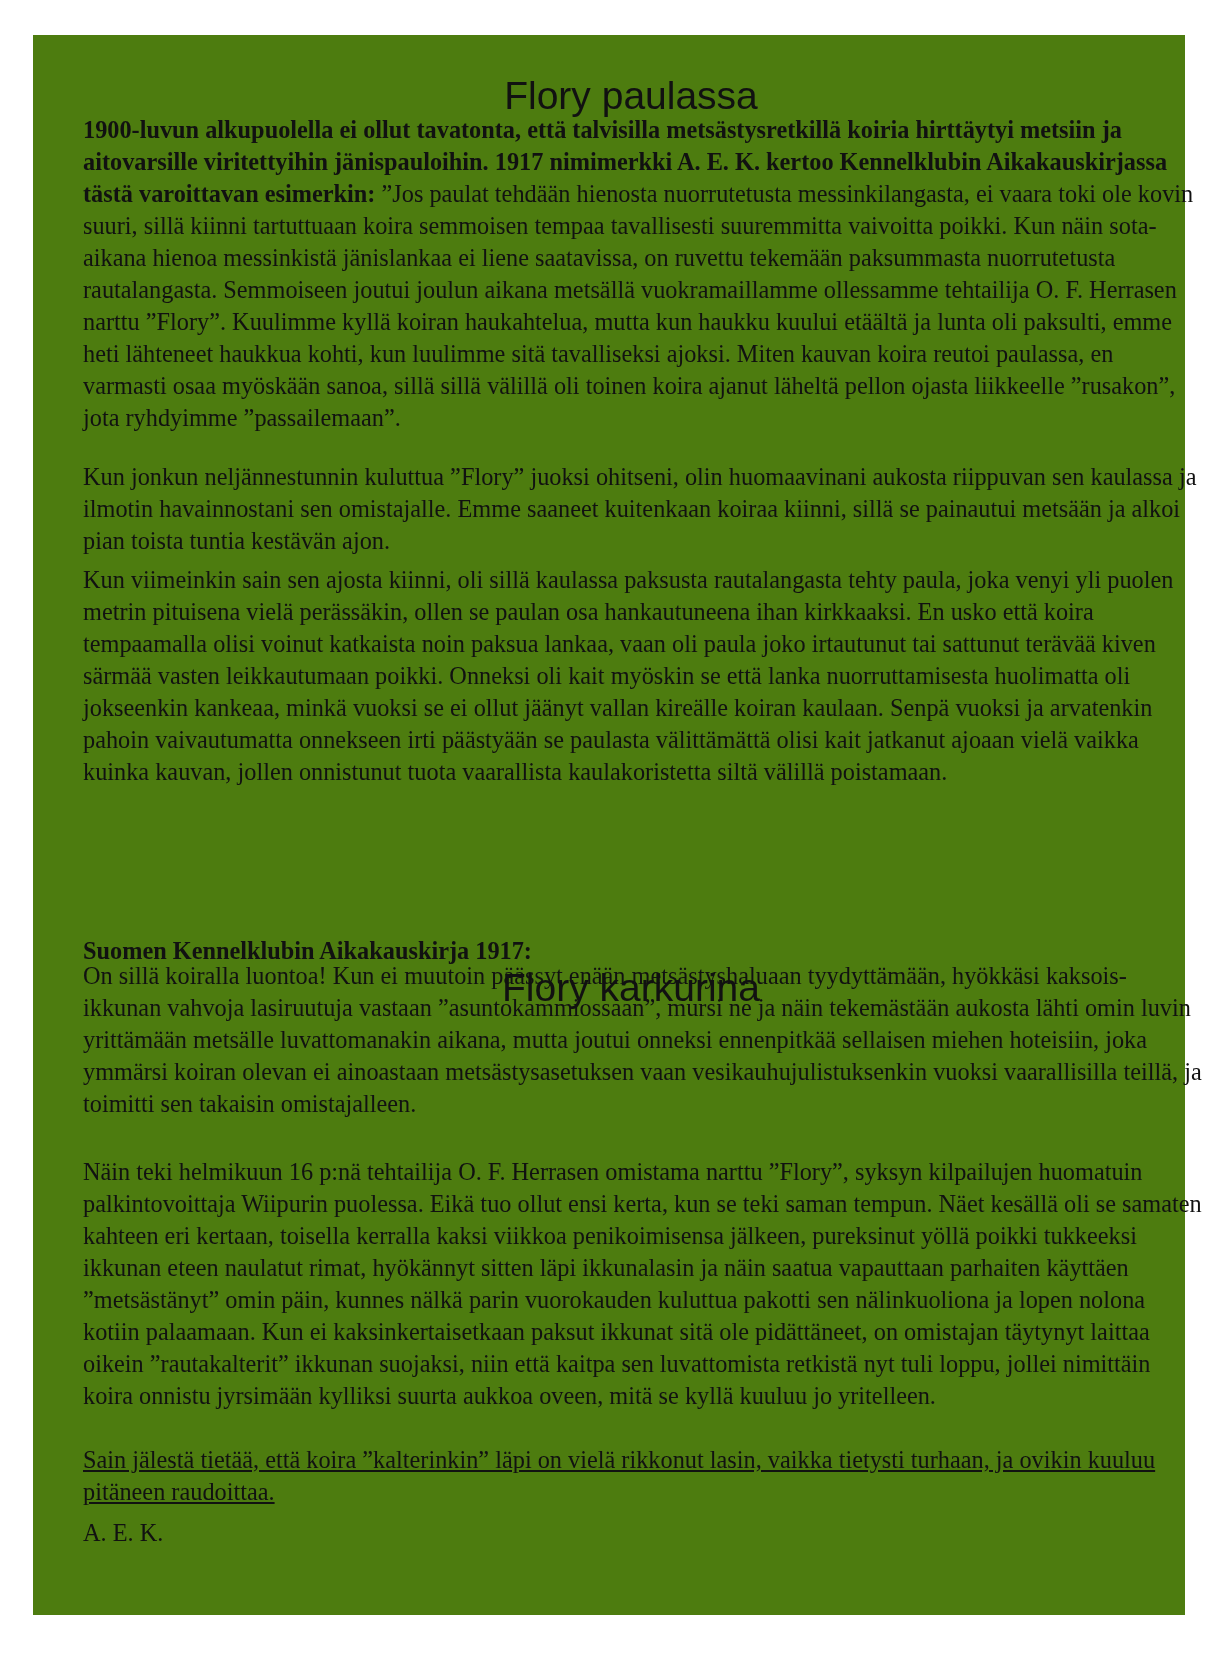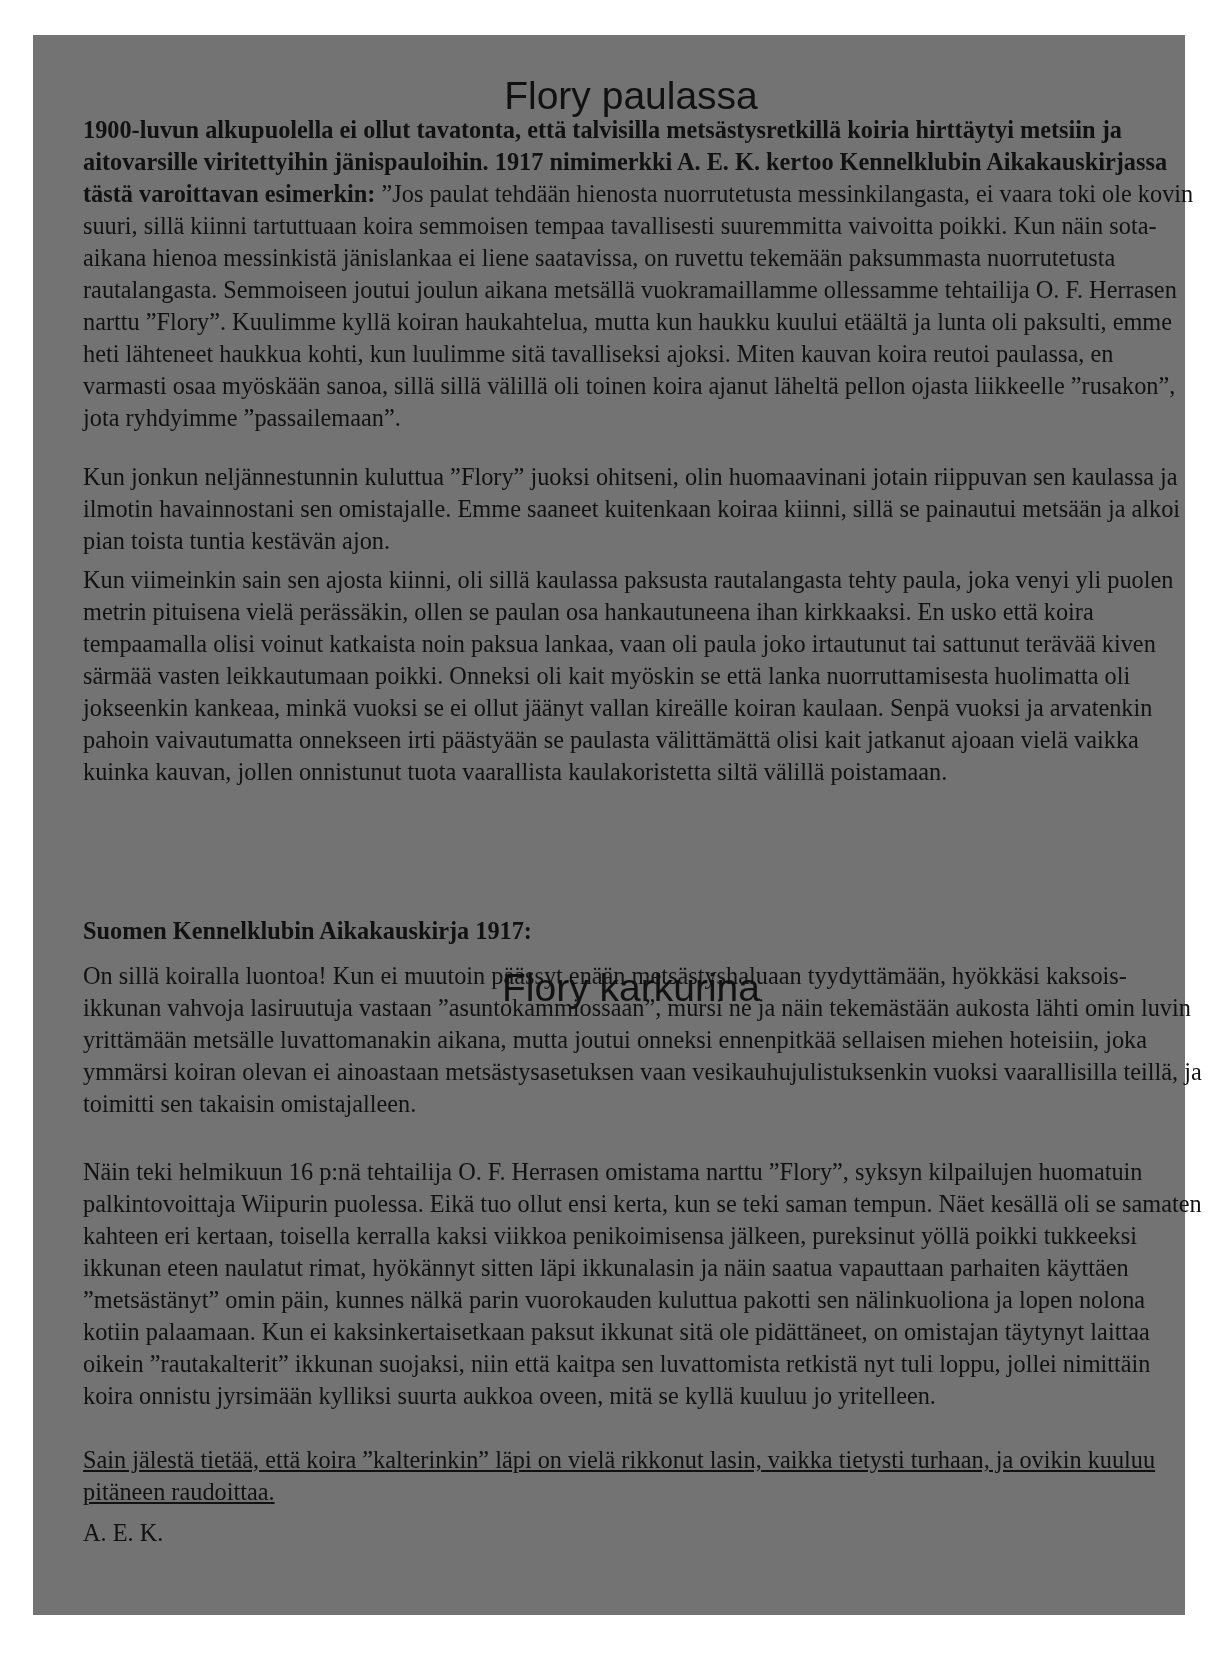--- a/index.html
+++ b/index.html
@@ -12,21 +12,21 @@
       height: 1654px;
       position: relative;
       overflow: hidden;
     }
     .page {
       position: absolute;
       left: 33px;
       top: 35px;
       width: 1152px;
       height: 1580px;
-      background: #737373;
+      background: #4d7c0f;
     }
     .content {
       position: absolute;
       left: 38px;
       top: 0;
       width: 1120px;
       color: #111111;
       font-family: "Liberation Serif", serif;
       font-size: 24.3px;
       line-height: 32px;
@@ -68,27 +68,27 @@
 
 <div class="page">
   <div class="content">
 
     <h1 class="first">Flory paulassa</h1>
 
     <p style="top:67px;">
       <b>1900-luvun alkupuolella ei ollut tavatonta, että talvisilla metsästysretkillä koiria hirttäytyi metsiin ja aitovarsille viritettyihin jänispauloihin. 1917 nimimerkki A. E. K. kertoo Kennelklubin Aikakauskirjassa tästä varoittavan esimerkin:</b><span> ”Jos paulat tehdään hienosta nuorrutetusta messinkilangasta, ei vaara toki ole kovin suuri, sillä kiinni tartuttuaan koira semmoisen tempaa tavallisesti suuremmitta vaivoitta poikki. Kun näin sota-aikana hienoa messinkistä jänislankaa ei liene saatavissa, on ruvettu tekemään paksummasta nuorrutetusta rautalangasta. Semmoiseen joutui joulun aikana metsällä vuokramaillamme ollessamme tehtailija O. F. Herrasen narttu ”Flory”. Kuulimme kyllä koiran haukahtelua, mutta kun haukku kuului etäältä ja lunta oli paksulti, emme heti lähteneet haukkua kohti, kun luulimme sitä tavalliseksi ajoksi. Miten kauvan koira reutoi paulassa, en varmasti osaa myöskään sanoa, sillä sillä välillä oli toinen koira ajanut läheltä pellon ojasta liikkeelle ”rusakon”, jota ryhdyimme ”passailemaan”.</span>
     </p>
 
-    <p style="top:414px;">Kun jonkun neljännestunnin kuluttua ”Flory” juoksi ohitseni, olin huomaavinani jotain riippuvan sen kaulassa ja ilmotin havainnostani sen omistajalle. Emme saaneet kuitenkaan koiraa kiinni, sillä se painautui metsään ja alkoi pian toista tuntia kestävän ajon.</p>
+    <p style="top:414px;">Kun jonkun neljännestunnin kuluttua ”Flory” juoksi ohitseni, olin huomaavinani aukosta riippuvan sen kaulassa ja ilmotin havainnostani sen omistajalle. Emme saaneet kuitenkaan koiraa kiinni, sillä se painautui metsään ja alkoi pian toista tuntia kestävän ajon.</p>
 
     <p style="top:517px;">Kun viimeinkin sain sen ajosta kiinni, oli sillä kaulassa paksusta rautalangasta tehty paula, joka venyi yli puolen metrin pituisena vielä perässäkin, ollen se paulan osa hankautuneena ihan kirkkaaksi. En usko että koira tempaamalla olisi voinut katkaista noin paksua lankaa, vaan oli paula joko irtautunut tai sattunut terävää kiven särmää vasten leikkautumaan poikki. Onneksi oli kait myöskin se että lanka nuorruttamisesta huolimatta oli jokseenkin kankeaa, minkä vuoksi se ei ollut jäänyt vallan kireälle koiran kaulaan. Senpä vuoksi ja arvatenkin pahoin vaivautumatta onnekseen irti päästyään se paulasta välittämättä olisi kait jatkanut ajoaan vielä vaikka kuinka kauvan, jollen onnistunut tuota vaarallista kaulakoristetta siltä välillä poistamaan.</p>
 
     <h1 class="second">Flory karkurina</h1>
 
-    <p style="top:868px; font-weight:bold;">Suomen Kennelklubin Aikakauskirja 1917:</p>
+    <p style="top:888px; font-weight:bold;">Suomen Kennelklubin Aikakauskirja 1917:</p>
 
     <p style="top:913px;">On sillä koiralla luontoa! Kun ei muutoin päässyt enään metsästyshaluaan tyydyttämään, hyökkäsi kaksois-ikkunan vahvoja lasiruutuja vastaan ”asuntokammiossaan”, mursi ne ja näin tekemästään aukosta lähti omin luvin yrittämään metsälle luvattomanakin aikana, mutta joutui onneksi ennenpitkää sellaisen miehen hoteisiin, joka ymmärsi koiran olevan ei ainoastaan metsästysasetuksen vaan vesikauhujulistuksenkin vuoksi vaarallisilla teillä, ja toimitti sen takaisin omistajalleen.</p>
 
     <p style="top:1109px;">Näin teki helmikuun 16 p:nä tehtailija O. F. Herrasen omistama narttu ”Flory”, syksyn kilpailujen huomatuin palkintovoittaja Wiipurin puolessa. Eikä tuo ollut ensi kerta, kun se teki saman tempun. Näet kesällä oli se samaten kahteen eri kertaan, toisella kerralla kaksi viikkoa penikoimisensa jälkeen, pureksinut yöllä poikki tukkeeksi ikkunan eteen naulatut rimat, hyökännyt sitten läpi ikkunalasin ja näin saatua vapauttaan parhaiten käyttäen ”metsästänyt” omin päin, kunnes nälkä parin vuorokauden kuluttua pakotti sen nälinkuoliona ja lopen nolona kotiin palaamaan. Kun ei kaksinkertaisetkaan paksut ikkunat sitä ole pidättäneet, on omistajan täytynyt laittaa oikein ”rautakalterit” ikkunan suojaksi, niin että kaitpa sen luvattomista retkistä nyt tuli loppu, jollei nimittäin koira onnistu jyrsimään kylliksi suurta aukkoa oveen, mitä se kyllä kuuluu jo yritelleen.</p>
 
     <p style="top:1397px;text-decoration:underline;">Sain jälestä tietää, että koira ”kalterinkin” läpi on vielä rikkonut lasin, vaikka tietysti turhaan, ja ovikin kuuluu pitäneen raudoittaa.</p>
 
     <p class="sig" style="top:1470px;">A. E. K.</p>
 
   </div>

